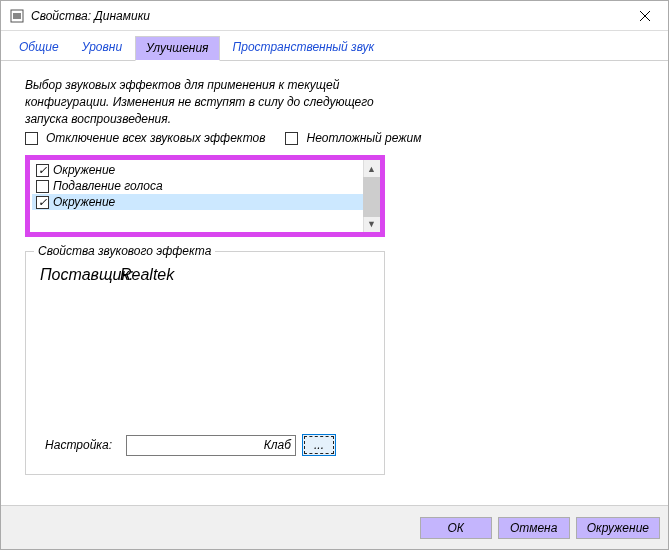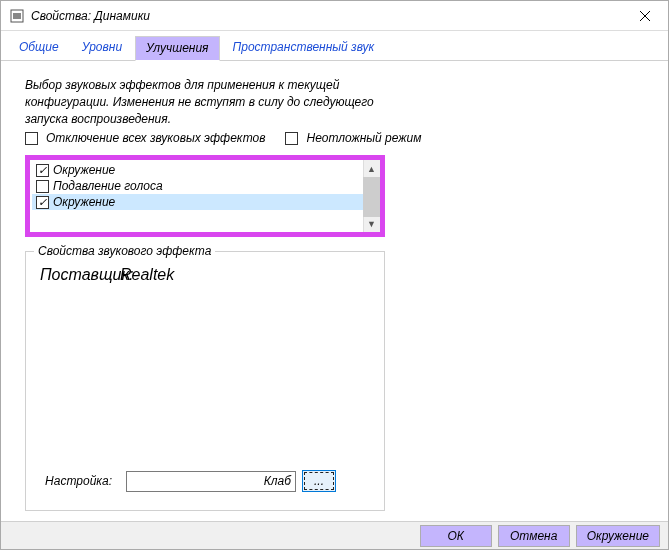--- a/index.html
+++ b/index.html
@@ -34,21 +34,21 @@
   .listbox { border:5px solid #d946ef; width: 360px; height: 82px; overflow:hidden; position:relative; margin-bottom: 14px; }
   .listbox-inner { padding: 2px 2px; }
   .listitem { display:flex; align-items:center; gap:4px; padding:1px 4px; font-size:12px; }
   .listitem.selected { background:#cce8ff; }
   .listscroll { position:absolute; right:0; top:0; bottom:0; width:17px; background:#f0f0f0; border-left:1px solid #ddd; }
   .scrollthumb { position:absolute; top:0; right:0; width:17px; height:40px; background:#cdcdcd; }
   .scrollarrow { position:absolute; right:0; width:17px; height:17px; display:flex; align-items:center; justify-content:center; font-size:9px; color:#555; }
   .scrollarrow.up { top:0; }
   .scrollarrow.down { bottom:0; }
 
-  .groupbox { border:1px solid #d0d0d0; position:relative; padding: 14px 14px 18px 14px; width: 360px; height: 260px; }
+  .groupbox { border:1px solid #d0d0d0; position:relative; padding: 14px 14px 18px 14px; width: 360px; height: 224px; }
   .group-legend { position:absolute; top:-8px; left:8px; background:#fff; padding:0 4px; font-size:12px; }
 
   .proprow { display:flex; margin-bottom: 10px; font-size:16px; }
   .proplabel { width: 80px; text-align:right; padding-right:8px; }
   .propval { flex:1; }
 
   .settingrow { display:flex; align-items:center; gap:6px; position:absolute; bottom:18px; left:14px; right:20px; }
   .settinglabel { width:80px; text-align:right; padding-right:8px; }
   .select { flex:0 0 170px; border:1px solid #7a7a7a; height:21px; display:flex; align-items:center; padding:0 4px; position:relative; background:#fff; font-size:12px; cursor:pointer;justify-content:flex-end; }
   .select .arrow { position:absolute; right:4px; font-size:10px; color:#555; }

